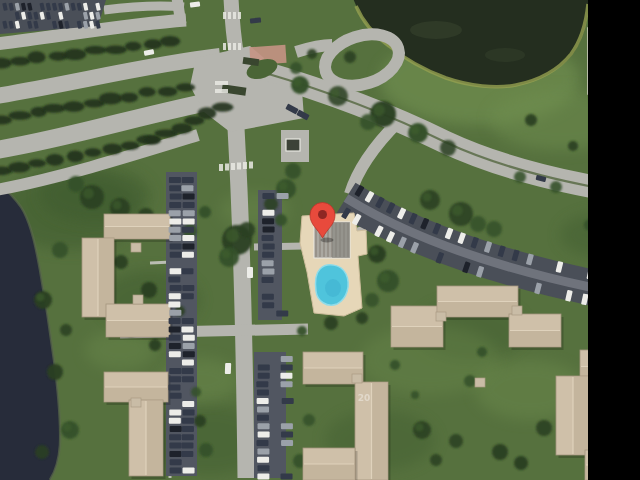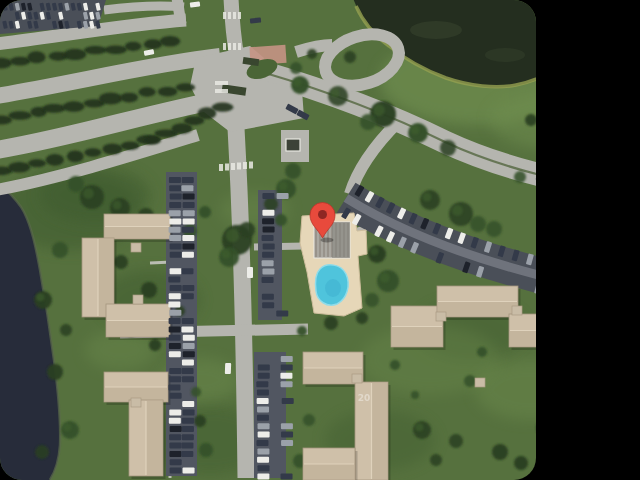--- a/index.html
+++ b/index.html
@@ -1,16 +1,16 @@
 <!DOCTYPE html>
 <html><head>
 <meta charset="utf-8">
 <style>
   html,body{margin:0;padding:0;background:#000;}
-  #stage{position:relative;width:536px;height:480px;overflow:hidden;font-family:"DejaVu Sans",sans-serif;border-radius:22px;}
+  #stage{position:relative;width:588px;height:480px;overflow:hidden;font-family:"DejaVu Sans",sans-serif;}
   #stage svg{display:block;width:640px;height:480px;}
   .roofnum{font-family:"DejaVu Sans",sans-serif;font-size:9px;fill:#ffffff;opacity:.38;font-weight:bold;}
 </style>
 </head>
 <body>
 
 <div id="stage">
 <svg id="map" viewBox="0 0 640 480" xmlns="http://www.w3.org/2000/svg">
   <defs>
     <filter id="soft" x="-60%" y="-60%" width="220%" height="220%">

